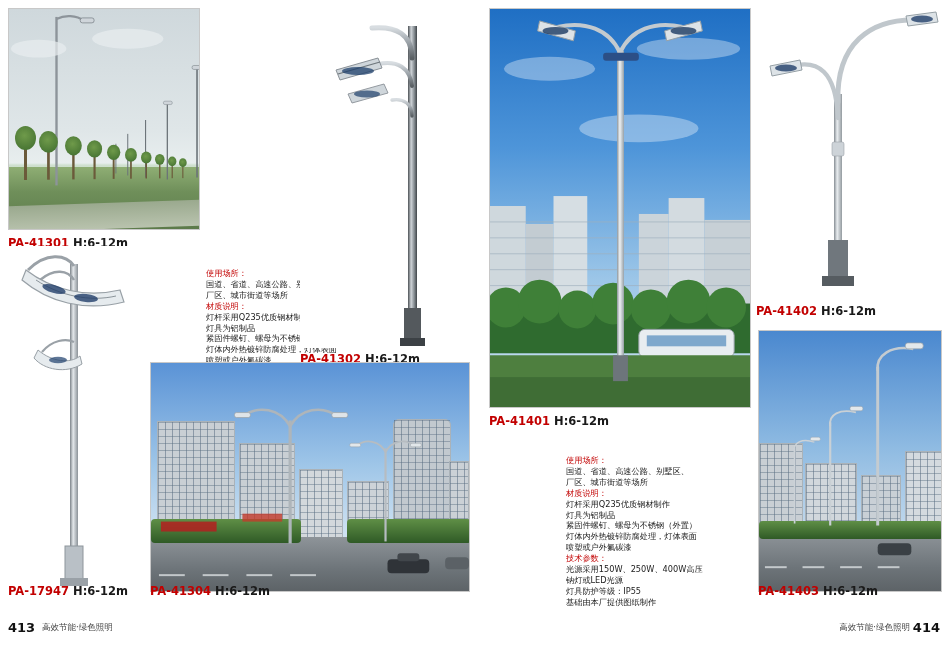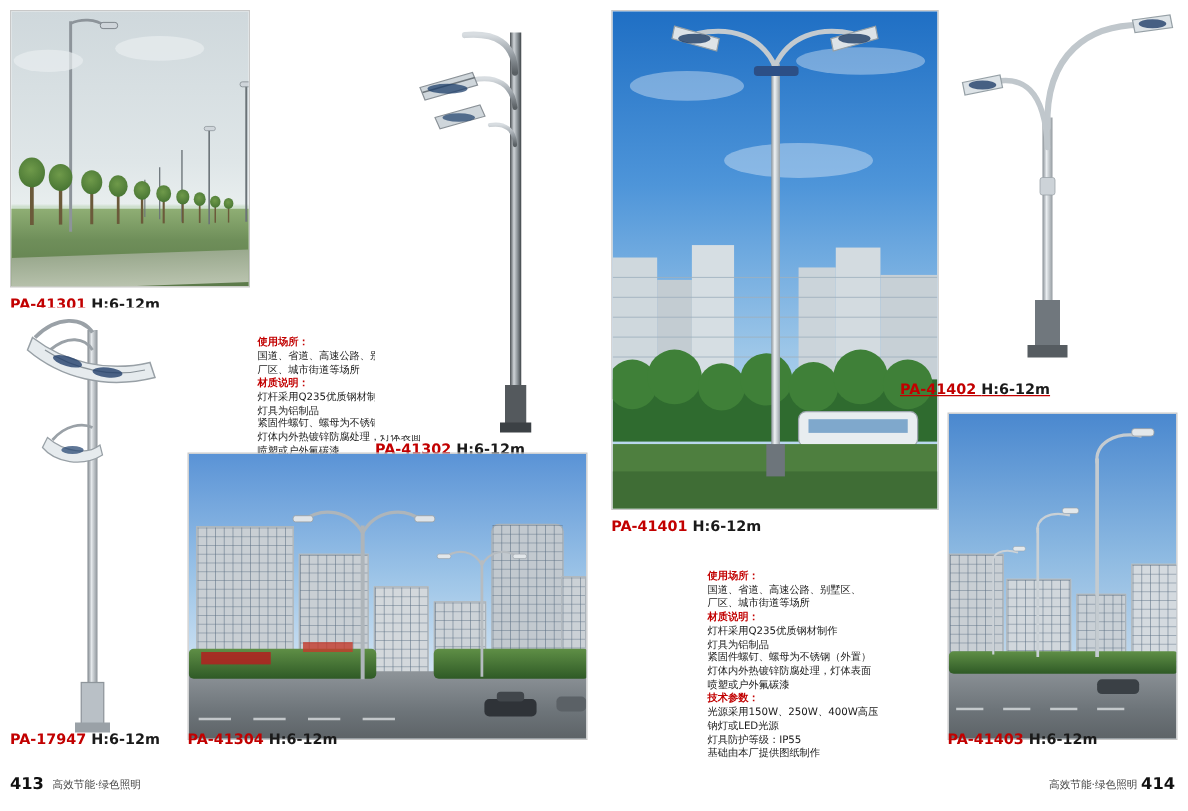--- a/index.html
+++ b/index.html
@@ -60,21 +60,21 @@
   .spec {
     position: absolute;
     width: 175px;
     line-height: 1.33;
     font-size: 8.2px;
     color: #1b1b1b;
     font-family: "DejaVu Sans", "Liberation Sans", sans-serif;
   }
   .spec .hdr {
     color: #c20000;
-    font-weight: bold;
+    font-weight: normal;
     display: block;
   }
   .spec .ln { display: block; }
 
   
   .footer-left, .footer-right {
     position: absolute;
     bottom: 14px;
     font-size: 9px;
     color: #333;
@@ -478,21 +478,21 @@
       </g>
       <g>
         <path d="M12 58 L42 52 L44 62 L14 68 Z" fill="#dde3e7" stroke="#96a0a6" stroke-width="1"></path>
         <ellipse cx="28" cy="60" rx="11" ry="3.6" fill="#223f6a" opacity="0.8"></ellipse>
       </g>
       <rect x="74" y="134" width="12" height="14" rx="2" fill="#cdd3d8" stroke="#9aa1a7" stroke-width="0.6"></rect>
       <rect x="70" y="232" width="20" height="42" fill="#70777d"></rect>
       <rect x="64" y="268" width="32" height="10" fill="#565c61"></rect>
     </svg>
   </div>
-  <div class="caption" style="left:720px; top:304px;text-decoration:underline;"><span>PA-41402 </span><span class="h">H:6-12m</span></div>
+  <div class="caption" style="left:756px; top:304px;"><span>PA-41402 </span><span class="h">H:6-12m</span></div>
 
   <div class="photo" id="ph-41403">
     <div class="sky"></div>
     <div class="bldg" style="left:0;   bottom:56px; width:44px; height:92px;">
         <div class="win"></div>
       </div>
     <div class="bldg" style="left:46px;bottom:56px; width:52px; height:72px; background:#d1d7dc;">
         <div class="win"></div>
       </div>
     <div class="bldg" style="left:102px;bottom:56px;width:40px; height:60px; background:#c9d0d6;">

